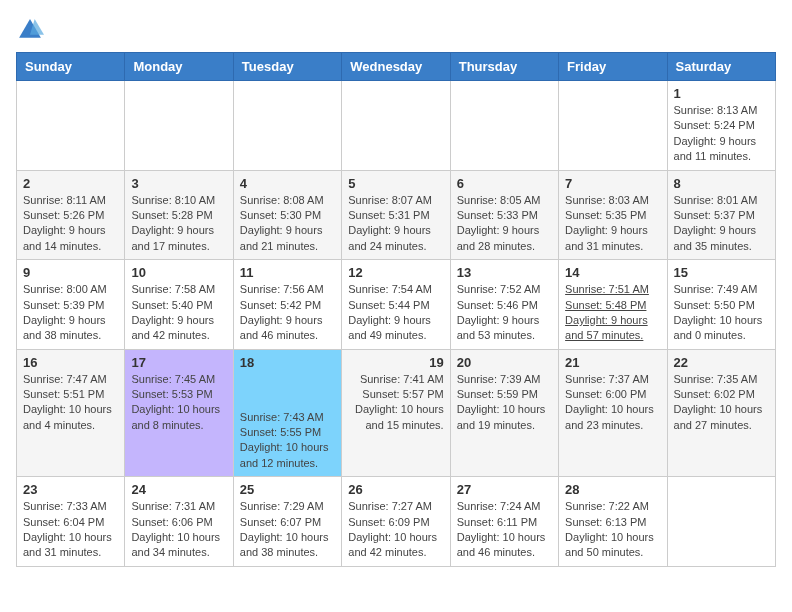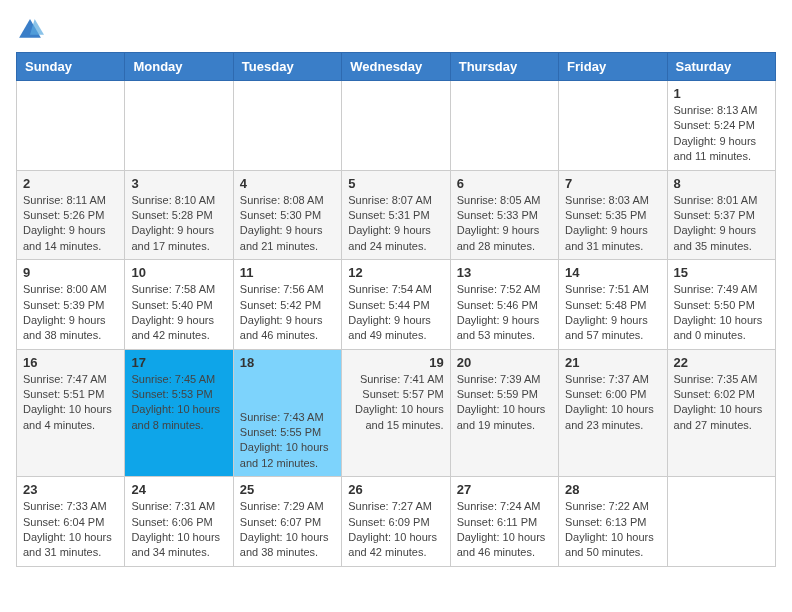--- a/index.html
+++ b/index.html
@@ -204,39 +204,39 @@
 Daylight: 9 hours and 49 minutes.</div>
         </td>
         <td>
           <span class="day-num">13</span>
           <div class="day-info" style="white-space: pre-line;">Sunrise: 7:52 AM
 Sunset: 5:46 PM
 Daylight: 9 hours and 53 minutes.</div>
         </td>
         <td>
           <span class="day-num">14</span>
-          <div class="day-info" style="white-space: pre-line;">Sunrise: 7:51 AM
+          <div class="day-info" style="white-space: pre-line; text-decoration: underline;">Sunrise: 7:51 AM
 Sunset: 5:48 PM
 Daylight: 9 hours and 57 minutes.</div>
         </td>
         <td>
           <span class="day-num">15</span>
           <div class="day-info" style="white-space: pre-line;">Sunrise: 7:49 AM
 Sunset: 5:50 PM
 Daylight: 10 hours and 0 minutes.</div>
         </td>
       </tr>
       <tr>
         <td style="background: rgb(245, 245, 245);">
           <span class="day-num">16</span>
           <div class="day-info" style="white-space: pre-line;">Sunrise: 7:47 AM
 Sunset: 5:51 PM
 Daylight: 10 hours and 4 minutes.</div>
         </td>
-        <td style="background: #0ea5e9; margin-top: 16px;">
+        <td style="background: #c4b5fd; margin-top: 16px;">
           <span class="day-num">17</span>
           <div class="day-info" style="white-space: pre-line;">Sunrise: 7:45 AM
 Sunset: 5:53 PM
 Daylight: 10 hours and 8 minutes.</div>
         </td>
         <td style="background: #7dd3fc;">
           <span class="day-num">18</span>
           <div class="day-info" style="white-space: pre-line; margin-top: 40px;">Sunrise: 7:43 AM
 Sunset: 5:55 PM
 Daylight: 10 hours and 12 minutes.</div>

